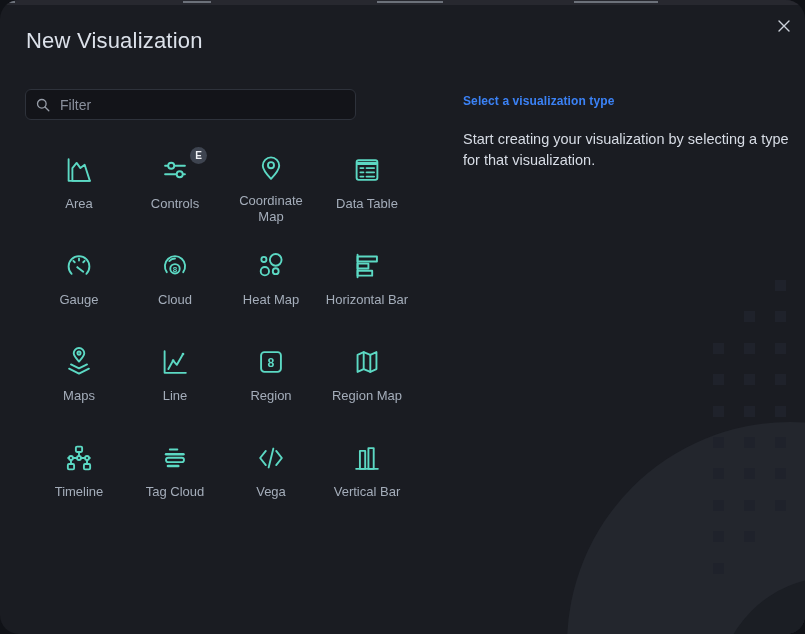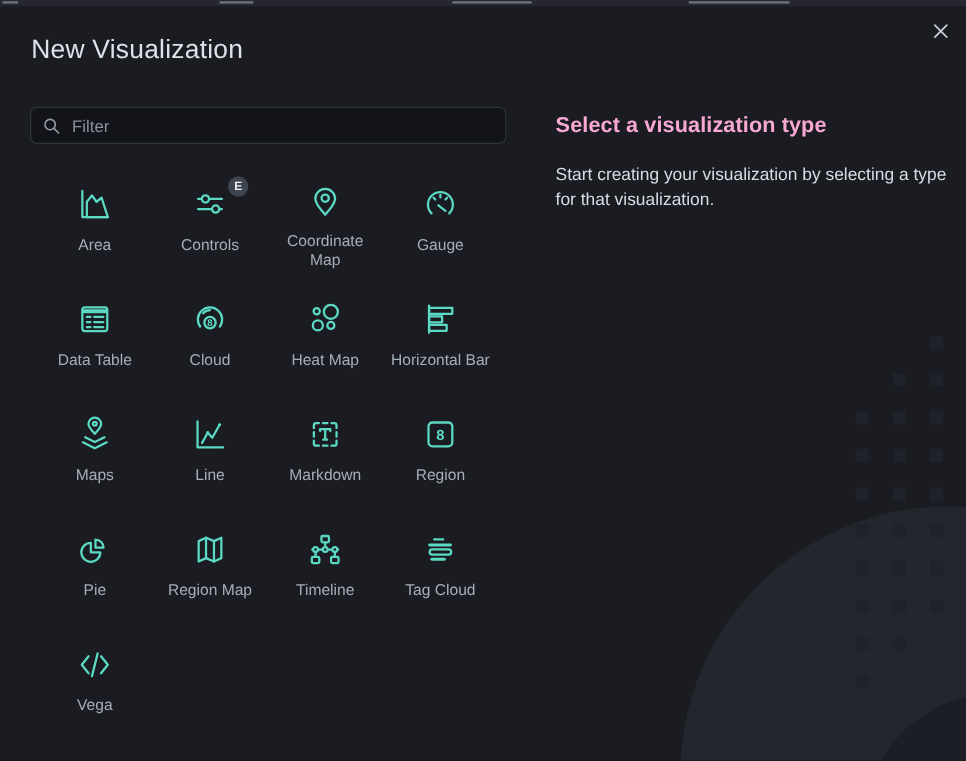--- a/index.html
+++ b/index.html
@@ -1,19 +1,19 @@
 <!DOCTYPE html>
 <html><head>
 <meta charset="utf-8">
 <style>
   * { box-sizing: border-box; }
   body { margin: 0; background: #101217; font-family: "Liberation Sans", sans-serif; }
   .screen {
     position: relative; width: 805px; height: 634px; overflow: hidden;
-    background: #1a1c22; font-family: "Liberation Sans", sans-serif;
+    background: #1a1c22; font-family: "Liberation Sans", sans-serif; border-radius: 19px;
   }
   
   .top-strip { position: absolute; top: 0; left: 0; width: 805px; height: 5px; background: #27282f; z-index: 6; }
   .top-strip .frag { position: absolute; top: 1px; height: 2px; background: #848994; opacity: .75; }
 
   
   .deco-circle-big { position: absolute; left: 567px; top: 422px; width: 446px; height: 446px; border-radius: 50%; background: #23262d; z-index: 1; }
   .deco-circle-small { position: absolute; left: 718px; top: 577px; width: 230px; height: 230px; border-radius: 50%; background: #1b1e24; z-index: 2; }
   .dots { position: absolute; inset: 0; z-index: 3; pointer-events: none; }
   .dot { position: absolute; width: 11px; height: 11px; background: #1f222b; }
@@ -24,33 +24,33 @@
     position: absolute; left: 26px; top: 28px; margin: 0;
     font-size: 22px; font-weight: 400; color: #dce1ea; letter-spacing: .2px;
   }
   .close-btn {
     position: absolute; top: 13px; right: 8px; width: 26px; height: 26px;
     background: none; border: none; padding: 0; cursor: pointer;
     display: flex; align-items: center; justify-content: center; color: #ccd2db;
   }
 
   .filter-box {
-    position: absolute; left: 25px; top: 89px; width: 397px; height: 31px;
+    position: absolute; left: 25px; top: 89px; width: 331px; height: 31px;
     background: #131419; border: 1px solid #2e323b; border-radius: 6px;
     display: flex; align-items: center; gap: 8px; padding: 0 10px;
   }
   .filter-box .search-glyph { flex: none; display: flex; color: #979da8; }
   .filter-input {
     flex: 1; min-width: 0; background: transparent; border: none; outline: none;
     color: #d5dae3; font-size: 14px; font-family: inherit;
   }
   .filter-input::placeholder { color: #8a909c; }
 
   .right-panel { position: absolute; left: 463px; top: 94px; width: 332px; }
-  .panel-heading { margin: 0; font-size: 18px; font-weight: 700; color: #f9a8d4; letter-spacing: .1px; }
+  .panel-heading { margin: 0; font-size: 12px; font-weight: 700; color: #3b82f6; letter-spacing: .1px; }
   .panel-desc { margin: 21px 0 0; font-size: 14.5px; line-height: 21px; color: #d7dce5; }
 
   .vis-grid {
     position: absolute; left: 31px; top: 127px;
     display: grid; grid-template-columns: repeat(4, 96px); grid-auto-rows: 96px;
   }
   .vis-item {
     position: relative; width: 96px; height: 96px; background: none; border: none;
     padding: 0; cursor: pointer; display: flex; flex-direction: column; align-items: center;
     font-family: inherit;
@@ -161,41 +161,41 @@
             <svg width="34" height="34" viewBox="0 0 36 36" fill="none" stroke="currentColor" stroke-width="2" stroke-linecap="round" stroke-linejoin="round">
               <path d="M18 29.5c5.8-6.3 8.7-10.6 8.7-14A8.7 8.7 0 0 0 9.3 15.5c0 3.4 2.9 7.7 8.7 14z"></path>
               <circle cx="18" cy="15" r="3.2"></circle>
             </svg>
           </span>
           <span class="vis-label">Coordinate Map</span>
         </button>
         <button class="vis-item">
           <span class="icon-box">
             <svg width="34" height="34" viewBox="0 0 36 36" fill="none" stroke="currentColor" stroke-width="2" stroke-linecap="round" stroke-linejoin="round">
+              <rect x="7" y="7.5" width="22" height="21" rx="2.2"></rect>
+              <path d="M8.5 11h19" stroke-width="3.4"></path>
+              <path d="M11 16h3.2M17.5 16h8M11 20.5h3.2M17.5 20.5h8M11 25h3.2M17.5 25h8"></path>
+            </svg>
+          </span>
+          <span class="vis-label">Data Table</span>
+        </button>
+        <button class="vis-item">
+          <span class="icon-box">
+            <svg width="34" height="34" viewBox="0 0 36 36" fill="none" stroke="currentColor" stroke-width="2" stroke-linecap="round" stroke-linejoin="round">
               <path d="M10.2 26.3A11 11 0 1 1 25.8 26.3"></path>
               <path d="M12 12.5l1.5 1.5M18 10v2.2M24 12.5l-1.5 1.5"></path>
               <path d="M16.5 19.5l6 4.5"></path>
               <circle cx="16.3" cy="19.3" r="1" fill="currentColor" stroke="none"></circle>
             </svg>
           </span>
           <span class="vis-label">Gauge</span>
         </button>
         <button class="vis-item">
           <span class="icon-box">
             <svg width="34" height="34" viewBox="0 0 36 36" fill="none" stroke="currentColor" stroke-width="2" stroke-linecap="round" stroke-linejoin="round">
-              <rect x="7" y="7.5" width="22" height="21" rx="2.2"></rect>
-              <path d="M8.5 11h19" stroke-width="3.4"></path>
-              <path d="M11 16h3.2M17.5 16h8M11 20.5h3.2M17.5 20.5h8M11 25h3.2M17.5 25h8"></path>
-            </svg>
-          </span>
-          <span class="vis-label">Data Table</span>
-        </button>
-        <button class="vis-item">
-          <span class="icon-box">
-            <svg width="34" height="34" viewBox="0 0 36 36" fill="none" stroke="currentColor" stroke-width="2" stroke-linecap="round" stroke-linejoin="round">
               <path d="M9.3 24.5A10.7 10.7 0 1 1 26.7 24.5"></path>
               <path d="M12 12.8a8 8 0 0 1 6-2.8"></path>
               <circle cx="18" cy="21" r="5"></circle>
               <text x="18" y="24.2" font-size="8.5" font-weight="700" text-anchor="middle" fill="currentColor" stroke="none" font-family="Liberation Sans, sans-serif">8</text>
             </svg>
           </span>
           <span class="vis-label">Cloud</span>
         </button>
         <button class="vis-item">
           <span class="icon-box">
@@ -237,44 +237,25 @@
               <path d="M11 25.5L16 16.5L20 21L26.5 9.5"></path>
               <circle cx="16" cy="16.5" r="1.4" fill="currentColor" stroke="none"></circle>
               <circle cx="26.5" cy="9.5" r="1.4" fill="currentColor" stroke="none"></circle>
             </svg>
           </span>
           <span class="vis-label">Line</span>
         </button>
         <button class="vis-item">
           <span class="icon-box">
             <svg width="34" height="34" viewBox="0 0 36 36" fill="none" stroke="currentColor" stroke-width="2" stroke-linecap="round" stroke-linejoin="round">
-              <path d="M8 12.5V10a2 2 0 0 1 2-2h2.5M23.5 8H26a2 2 0 0 1 2 2v2.5M28 23.5V26a2 2 0 0 1-2 2h-2.5M12.5 28H10a2 2 0 0 1-2-2v-2.5"></path>
-              <path d="M16 8h4M16 28h4M8 16v4M28 16v4"></path>
-              <path d="M13.5 13.3h9M13.5 13.3v1.7M22.5 13.3v1.7M18 13.3v9.4M16.3 22.7h3.4"></path>
-            </svg>
-          </span>
-          <span class="vis-label">Markdown</span>
-        </button>
-        <button class="vis-item">
-          <span class="icon-box">
-            <svg width="34" height="34" viewBox="0 0 36 36" fill="none" stroke="currentColor" stroke-width="2" stroke-linecap="round" stroke-linejoin="round">
               <rect x="7.5" y="7.5" width="21" height="21" rx="3.5"></rect>
               <text x="18" y="23.2" font-size="13" font-weight="600" text-anchor="middle" fill="currentColor" stroke="none" font-family="Liberation Sans, sans-serif">8</text>
             </svg>
           </span>
           <span class="vis-label">Region</span>
-        </button>
-        <button class="vis-item">
-          <span class="icon-box">
-            <svg width="34" height="34" viewBox="0 0 36 36" fill="none" stroke="currentColor" stroke-width="2" stroke-linecap="round" stroke-linejoin="round">
-              <path d="M14.5 12a8.4 8.4 0 1 0 8.4 8.4H14.5z"></path>
-              <path d="M18.6 16.3v-7.1a7.1 7.1 0 0 1 7.1 7.1z"></path>
-            </svg>
-          </span>
-          <span class="vis-label">Pie</span>
         </button>
         <button class="vis-item">
           <span class="icon-box">
             <svg width="34" height="34" viewBox="0 0 36 36" fill="none" stroke="currentColor" stroke-width="2" stroke-linecap="round" stroke-linejoin="round">
               <path d="M8 10.5L14.5 7.5L21.5 10.5L28 7.5V25.5L21.5 28.5L14.5 25.5L8 28.5Z"></path>
               <path d="M14.5 7.5v18M21.5 10.5v18"></path>
             </svg>
           </span>
           <span class="vis-label">Region Map</span>
         </button>
@@ -304,20 +285,30 @@
           <span class="vis-label">Tag Cloud</span>
         </button>
         <button class="vis-item">
           <span class="icon-box">
             <svg width="34" height="34" viewBox="0 0 36 36" fill="none" stroke="currentColor" stroke-width="2" stroke-linecap="round" stroke-linejoin="round">
               <path d="M12.5 10.5L6.5 18l6 7.5M23.5 10.5L29.5 18l-6 7.5M20.5 8l-5 20"></path>
             </svg>
           </span>
           <span class="vis-label">Vega</span>
         </button>
+        <button class="vis-item">
+          <span class="icon-box">
+            <svg width="34" height="34" viewBox="0 0 36 36" fill="none" stroke="currentColor" stroke-width="2" stroke-linecap="round" stroke-linejoin="round">
+              <path d="M6.5 29.5h23"></path>
+              <rect x="10.5" y="10.5" width="5.6" height="19"></rect>
+              <rect x="19.5" y="7.5" width="5.6" height="22"></rect>
+            </svg>
+          </span>
+          <span class="vis-label">Vertical Bar</span>
+        </button>
       </div>
 
     <div class="right-panel">
       <h2 class="panel-heading">Select a visualization type</h2>
       <p class="panel-desc">Start creating your visualization by selecting a type for that visualization.</p>
     </div>
   </div>
 </div>
 
 </body></html>

